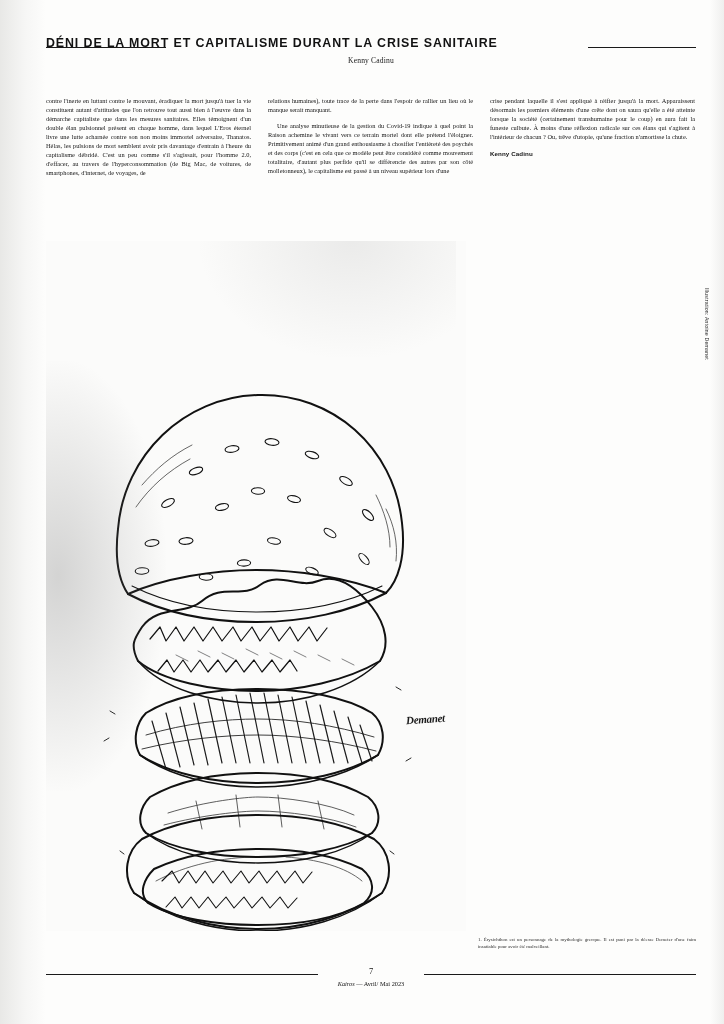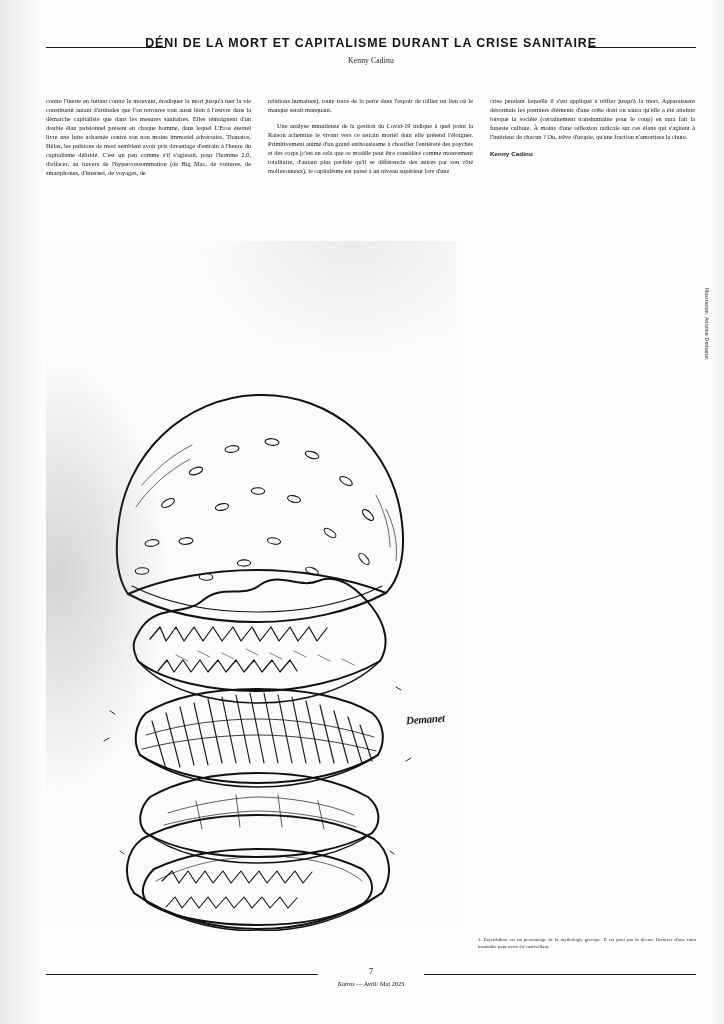--- a/index.html
+++ b/index.html
@@ -52,21 +52,21 @@
     top: 11px;
     height: 1px;
     background: #1a1a1a;
   }
   .header-rule-left { left: 0; width: 120px; }
   .header-rule-right { right: 0; width: 108px; }
   .title {
     position: absolute;
     left: 0; right: 0;
     top: 0;
-    text-align: center;
+    text-align: left;
     font-family: "Liberation Sans", sans-serif;
     font-weight: bold;
     font-size: 12.4px;
     letter-spacing: 0.9px;
     color: #121212;
   }
   .byline {
     position: absolute;
     left: 0; right: 0;
     top: 20px;

